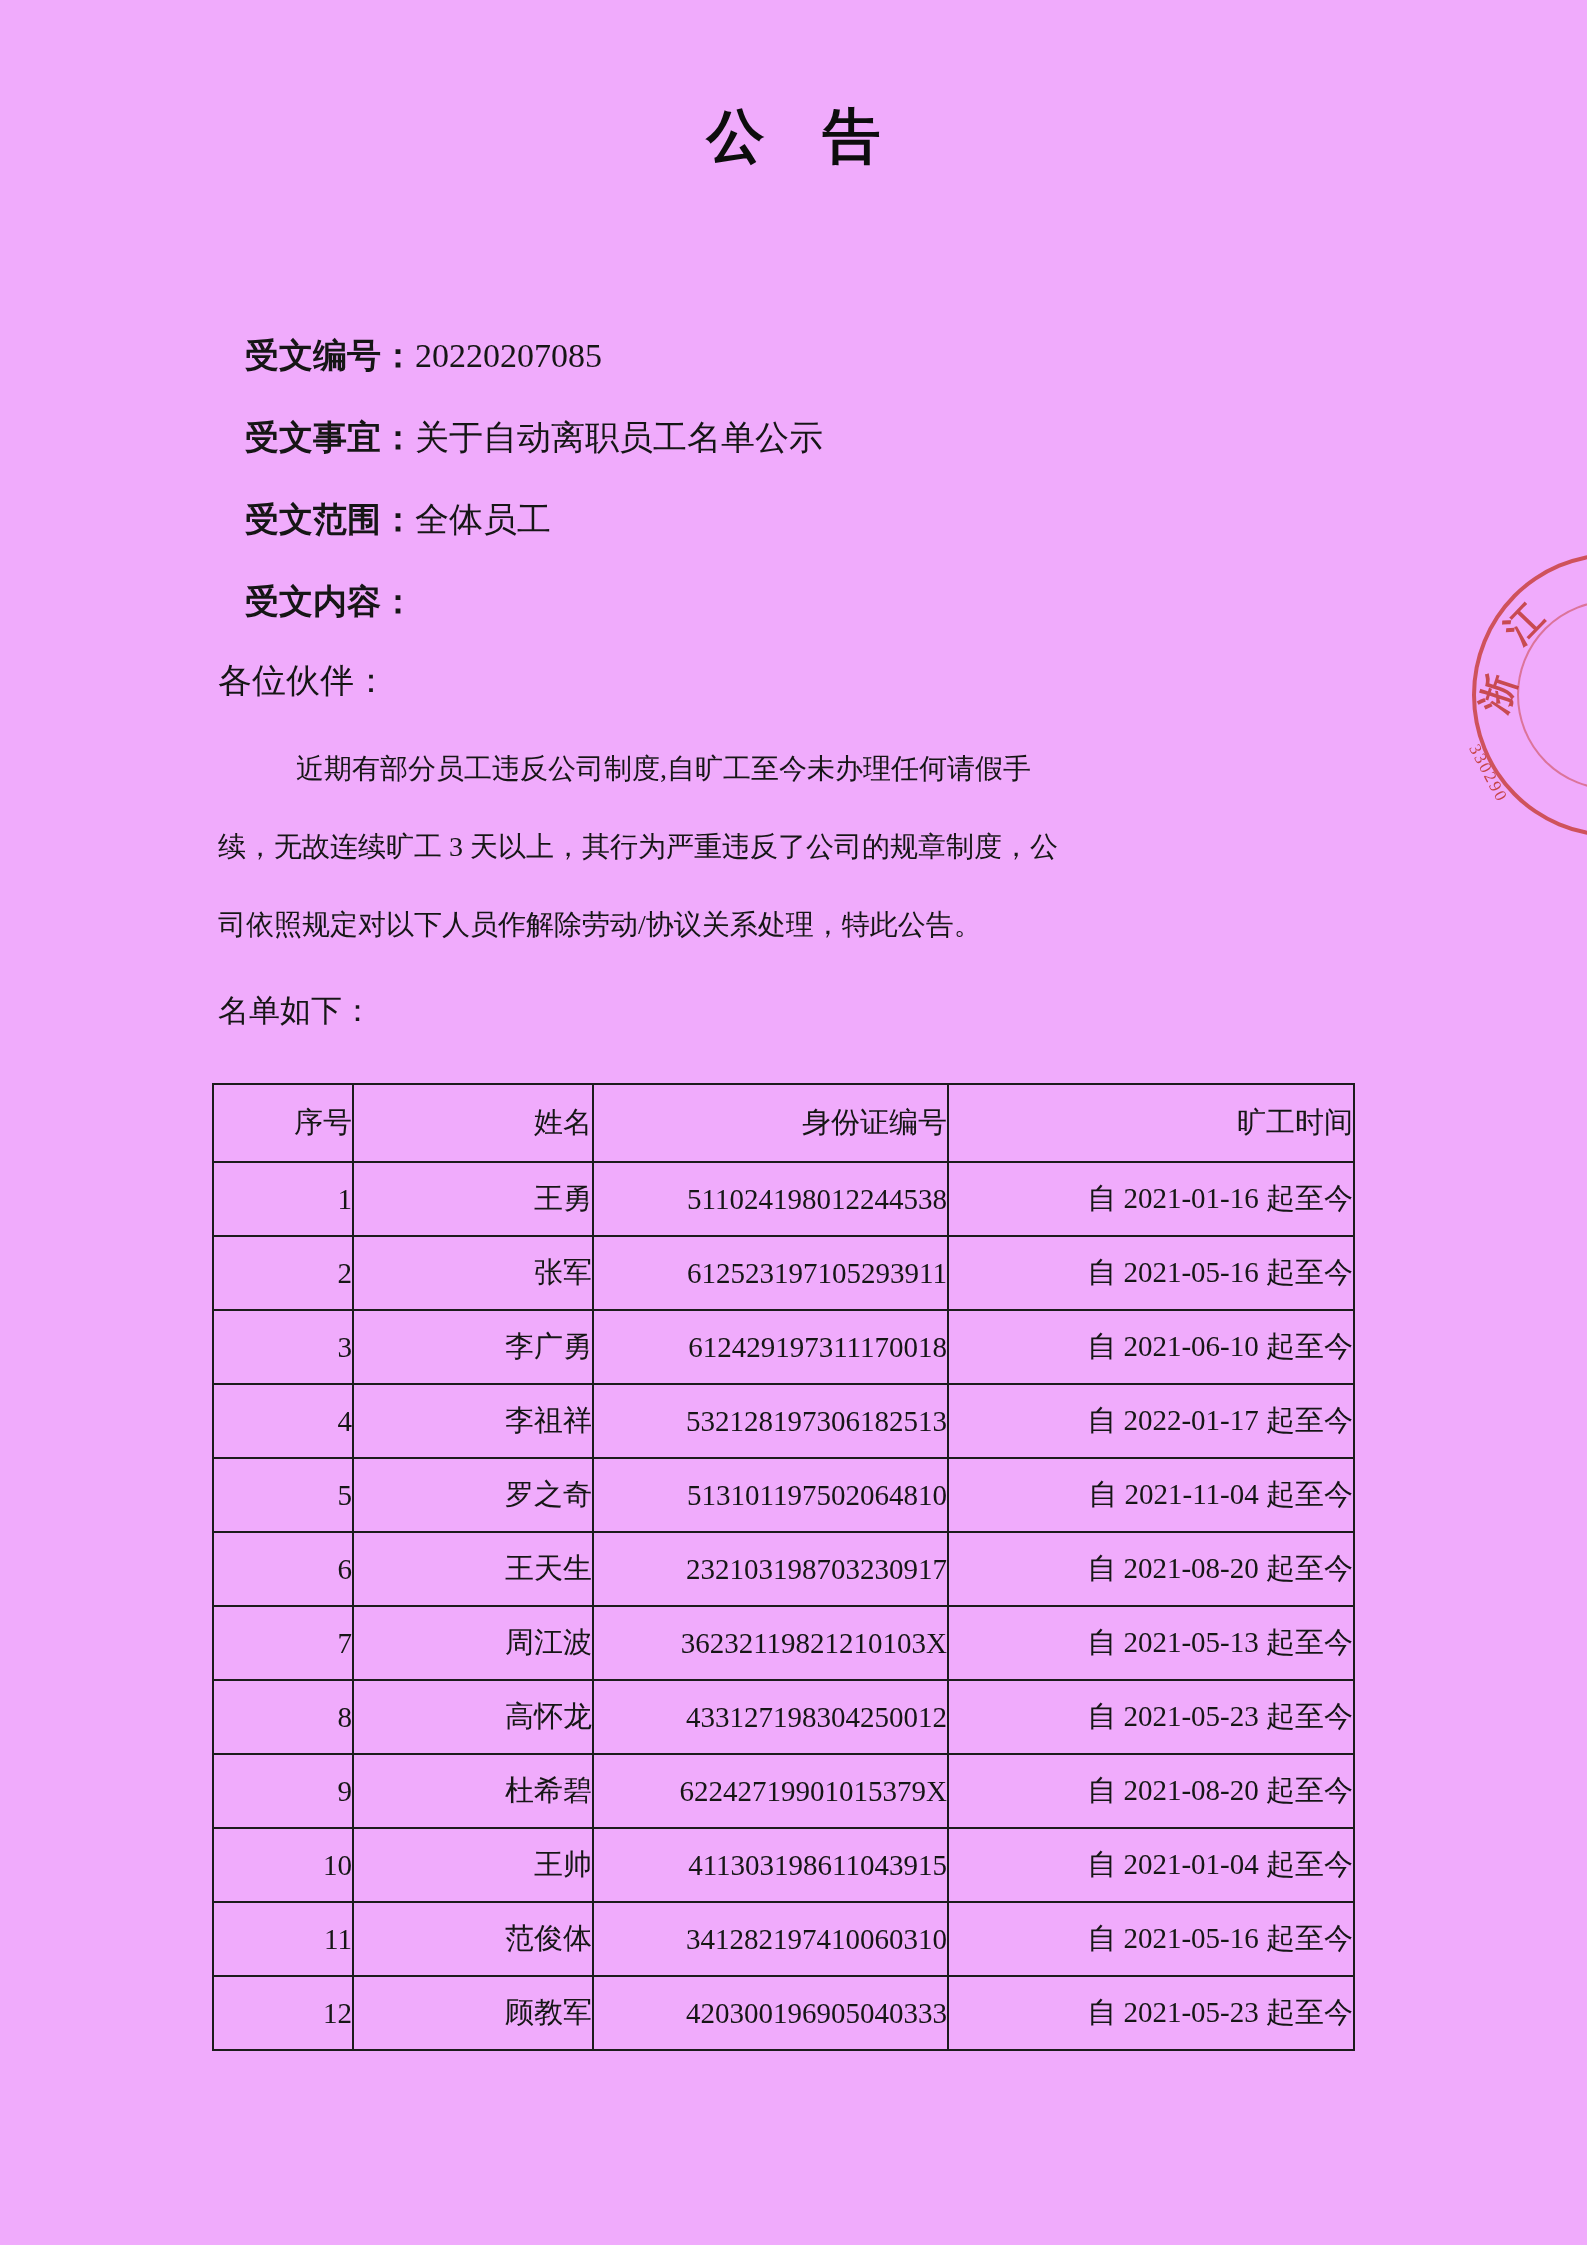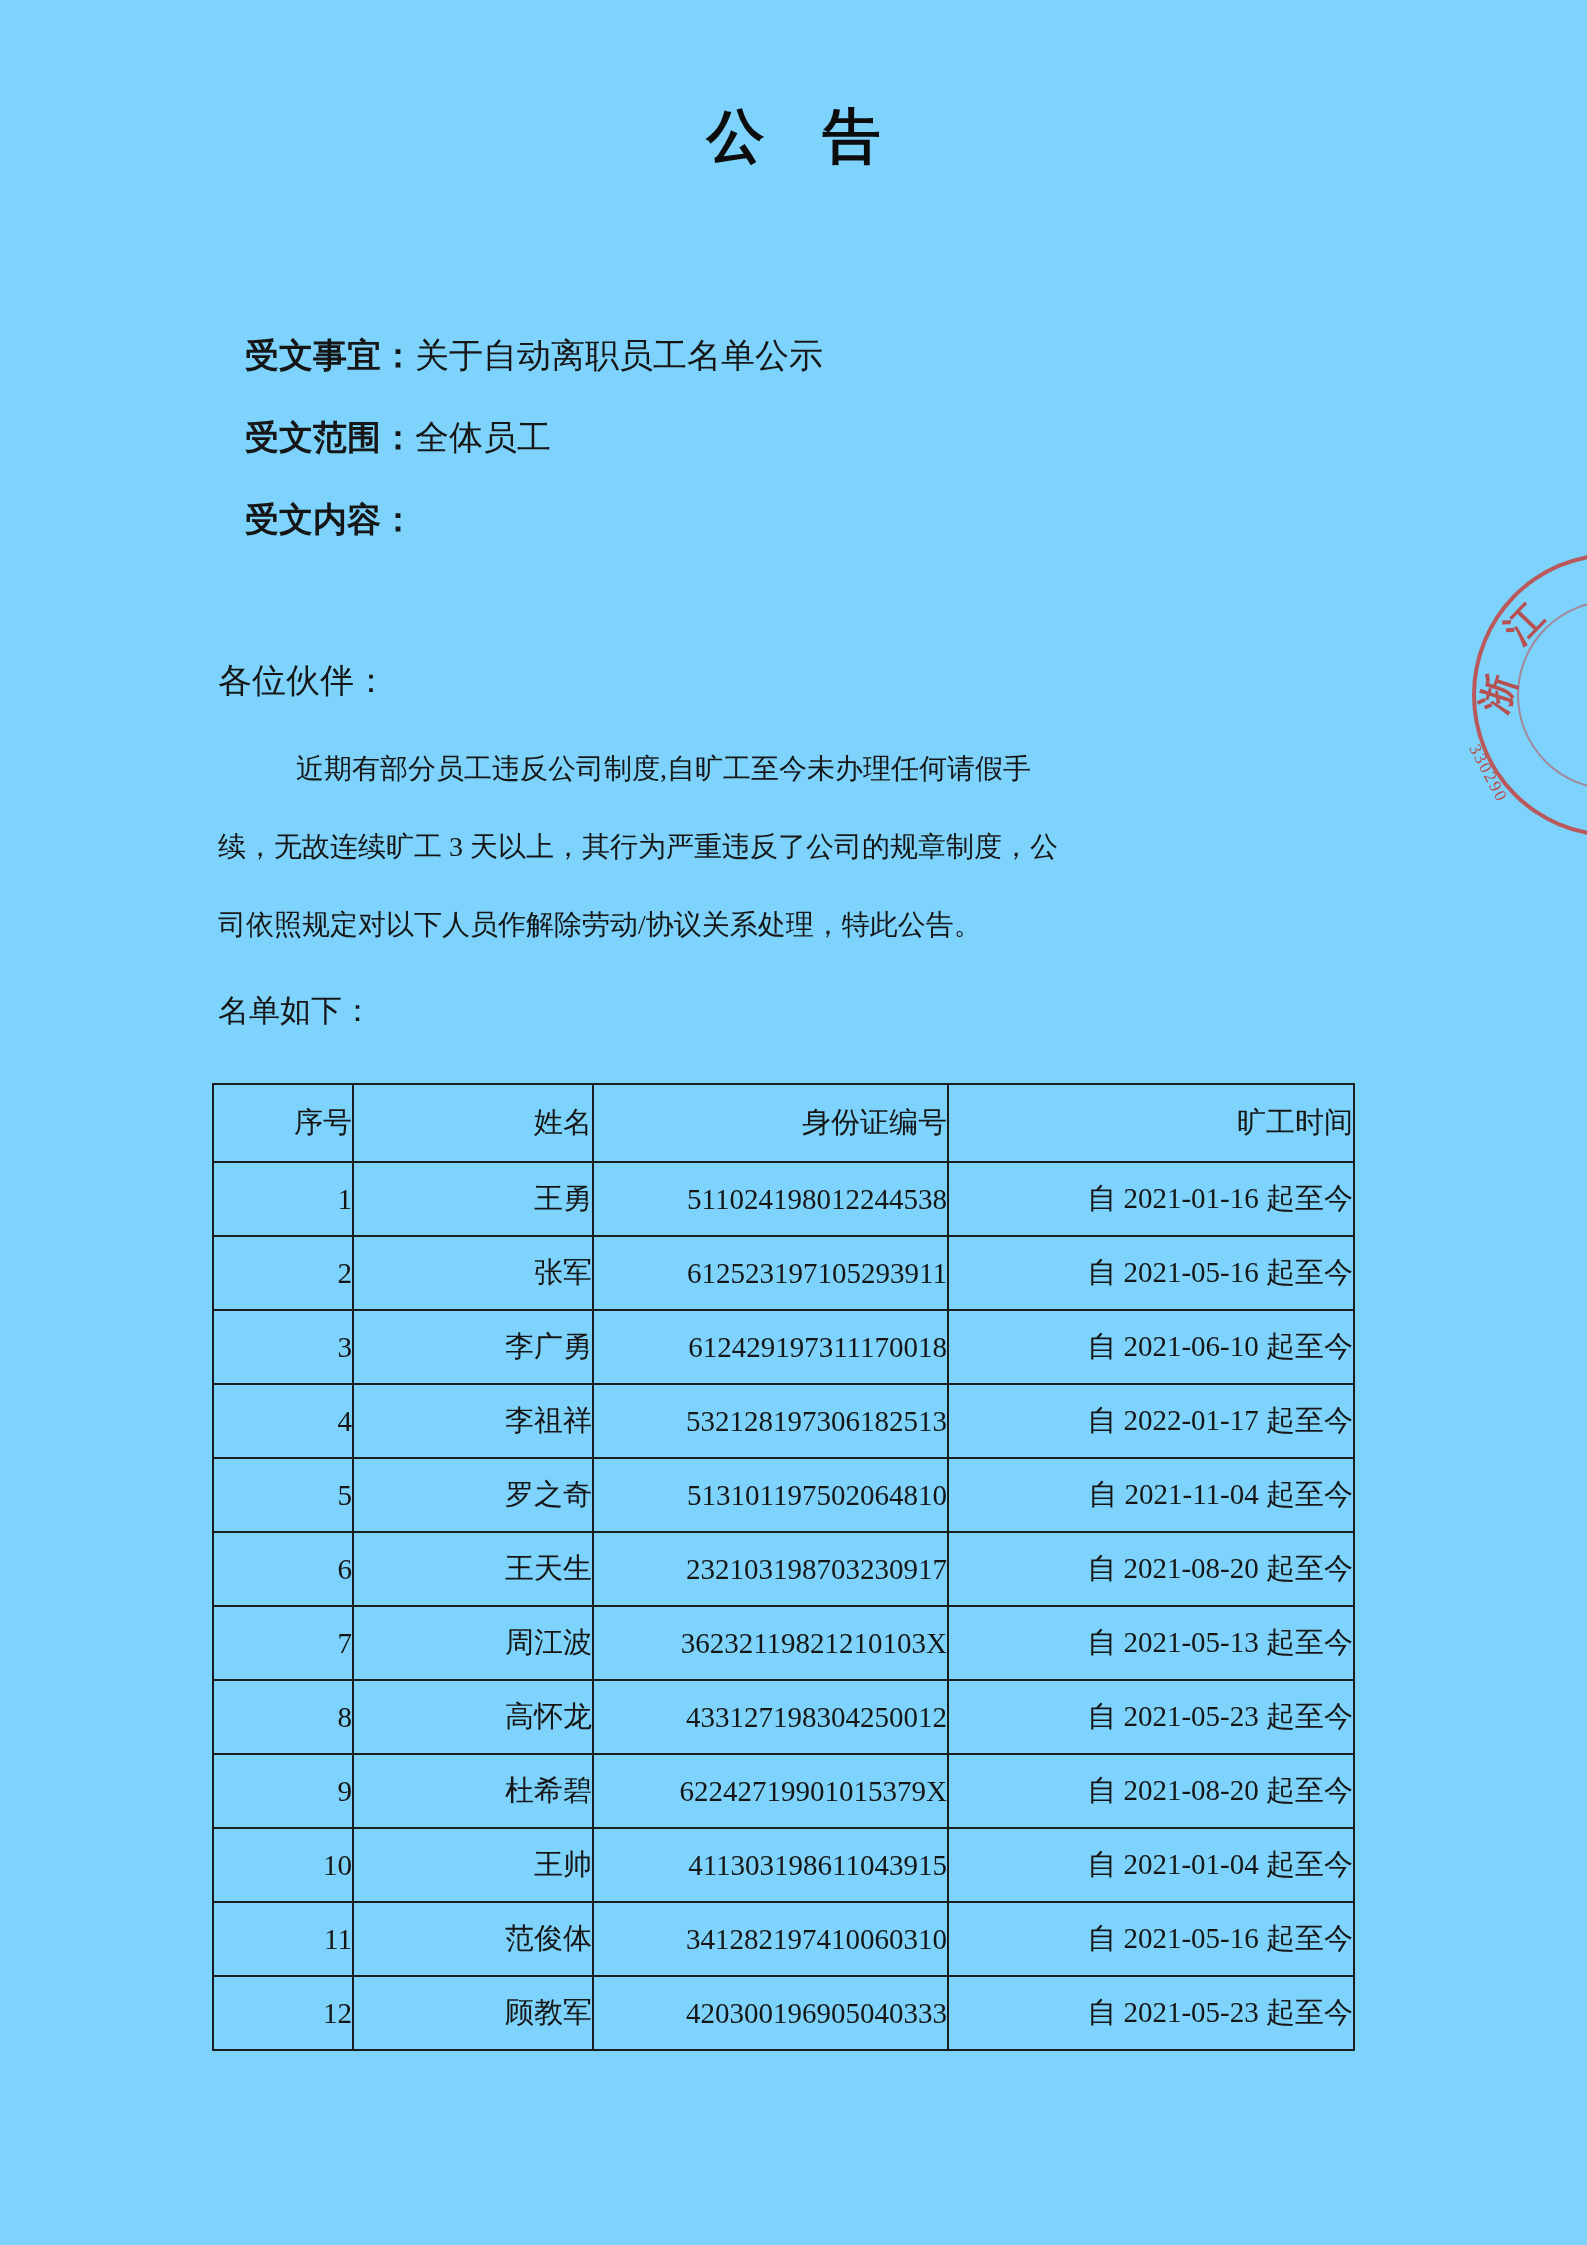--- a/index.html
+++ b/index.html
@@ -1,19 +1,19 @@
 <!DOCTYPE html>
 <html><head>
 <meta charset="utf-8">
 <style>
   html,body{margin:0;padding:0;background:#ffffff;}
   .page{
     position:relative;
     width:1587px;height:2245px;
-    background:#7dd3fc;
+    background:#f0abfc;
     color:#161616;
     font-family:"Liberation Serif","DejaVu Serif",serif;
     overflow:hidden;
   }
   .title{
     position:absolute;top:98px;left:0;width:100%;
     margin:0;text-align:center;
     font-size:58px;font-weight:bold;color:#0d0d0d;
   }
   .fields{position:absolute;top:336px;left:245px;font-size:34px;}
@@ -72,20 +72,23 @@
 </style>
 </head>
 <body>
 
 <div class="page">
 
   <h1 class="title">公　告</h1>
 
   <div class="fields">
     <div class="field">
+      <span class="flabel">受文编号：</span><span class="fvalue">20220207085</span>
+    </div>
+    <div class="field">
       <span class="flabel">受文事宜：</span><span class="fvalue">关于自动离职员工名单公示</span>
     </div>
     <div class="field">
       <span class="flabel">受文范围：</span><span class="fvalue">全体员工</span>
     </div>
     <div class="field">
       <span class="flabel">受文内容：</span><span class="fvalue"></span>
     </div>
   </div>
 

